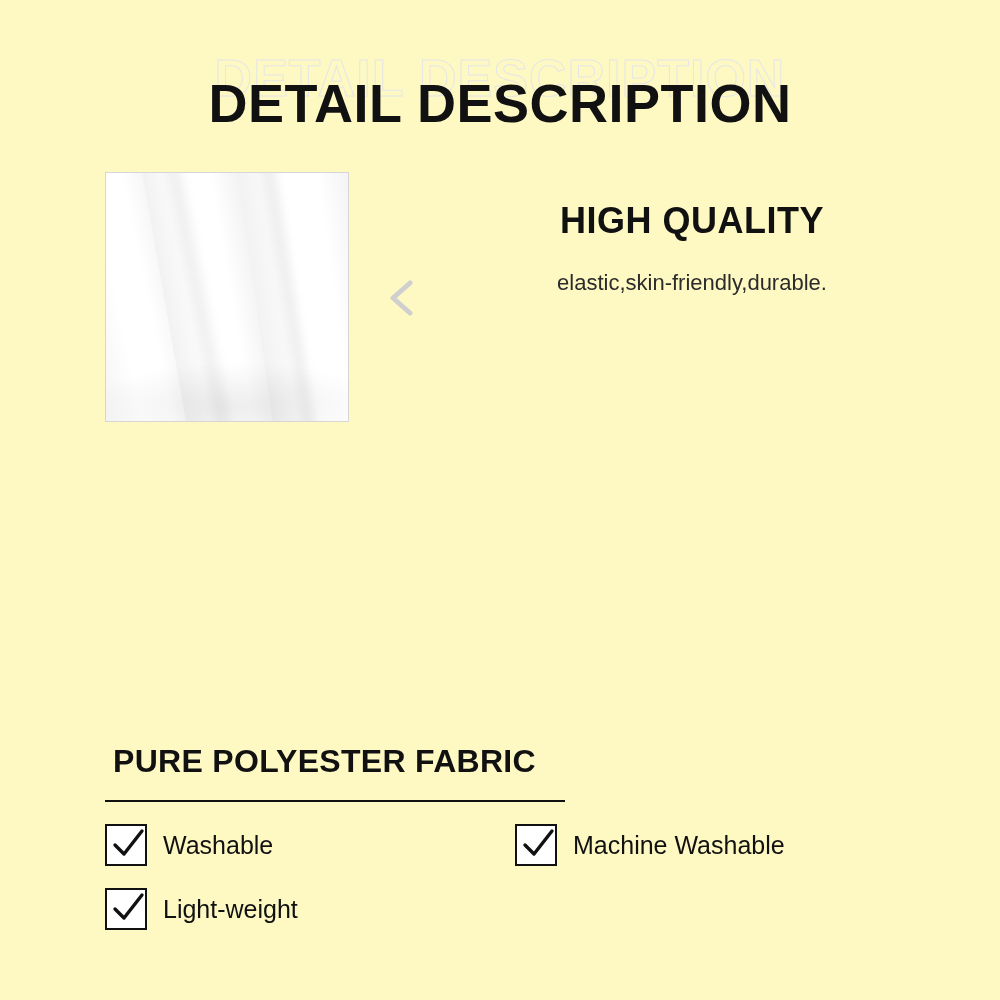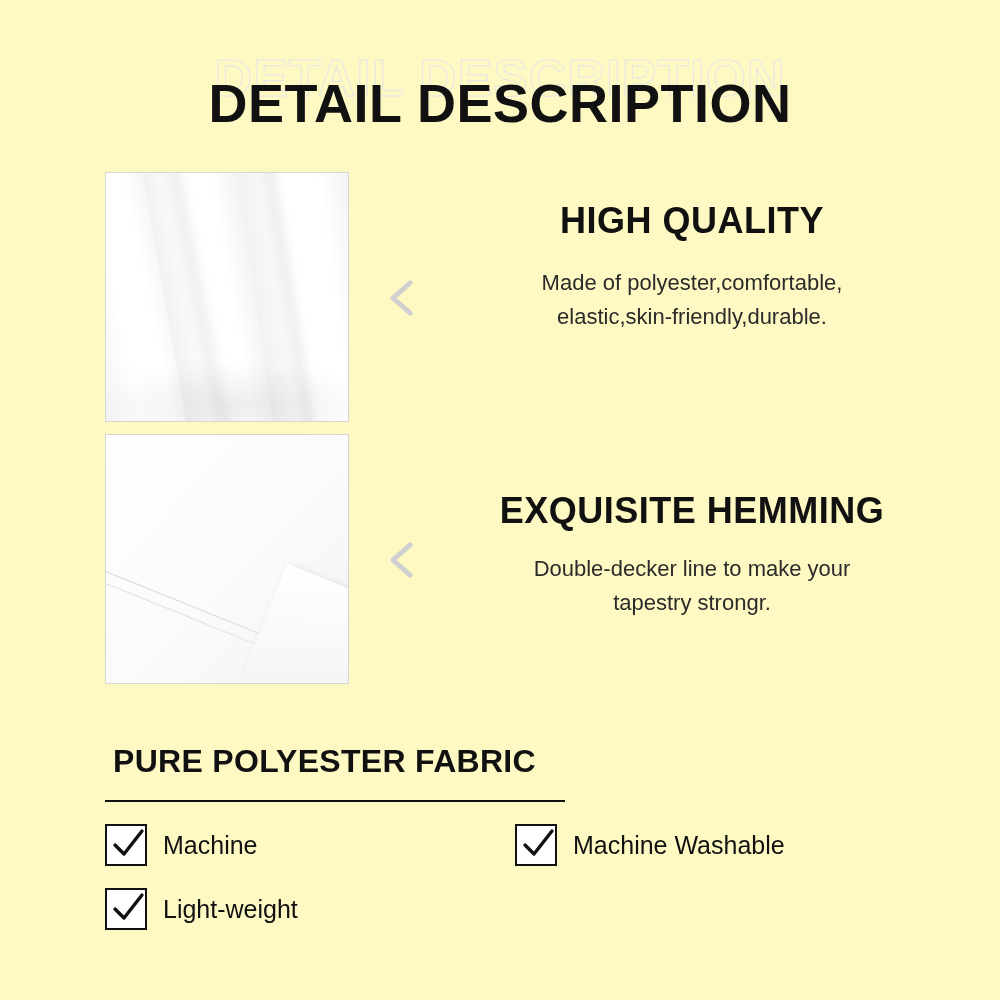--- a/index.html
+++ b/index.html
@@ -250,61 +250,38 @@
     </div>
 
     <div class="chevron">
       <svg width="28" height="36" viewBox="0 0 28 36">
         <polyline points="22,3 5,18 22,33" fill="none" stroke="#cfcfcf" stroke-width="5" stroke-linecap="round" stroke-linejoin="round"></polyline>
       </svg>
     </div>
 
     <div class="feature-text">
       <div class="feature-title">HIGH QUALITY</div>
-      <div class="feature-desc">Made of polyester,comfortable,</div>
       <div class="feature-desc">elastic,skin-friendly,durable.</div>
     </div>
   </div>
 
-  <div class="feature feature-2">
-    <div class="photo">
-      <div class="photo-inner">
-        <div class="hem-bg"></div>
-        <div class="hem-line hl1"></div>
-        <div class="hem-line hl2"></div>
-        <div class="hem-corner"></div>
-      </div>
-    </div>
-
-    <div class="chevron">
-      <svg width="28" height="36" viewBox="0 0 28 36">
-        <polyline points="22,3 5,18 22,33" fill="none" stroke="#cfcfcf" stroke-width="5" stroke-linecap="round" stroke-linejoin="round"></polyline>
-      </svg>
-    </div>
-
-    <div class="feature-text">
-      <div class="feature-title">EXQUISITE HEMMING</div>
-      <div class="feature-desc">Double-decker line to make your</div>
-      <div class="feature-desc">tapestry strongr.</div>
-    </div>
-  </div>
 
   <div class="fabric-section">
     <div class="fabric-heading">PURE POLYESTER FABRIC</div>
     <div class="fabric-rule"></div>
 
     <div class="check-grid">
 
       <div class="check-item">
         <span class="checkbox">
           <svg width="34" height="34" viewBox="0 0 34 34">
             <polyline points="4,17 13,26 31,3" fill="none" stroke="#111111" stroke-width="3.4" stroke-linecap="round" stroke-linejoin="round"></polyline>
           </svg>
         </span>
-        <span class="check-label">Machine</span>
+        <span class="check-label">Washable</span>
       </div>
 
 
       <div class="check-item">
         <span class="checkbox">
           <svg width="34" height="34" viewBox="0 0 34 34">
             <polyline points="4,17 13,26 31,3" fill="none" stroke="#111111" stroke-width="3.4" stroke-linecap="round" stroke-linejoin="round"></polyline>
           </svg>
         </span>
         <span class="check-label">Machine Washable</span>

